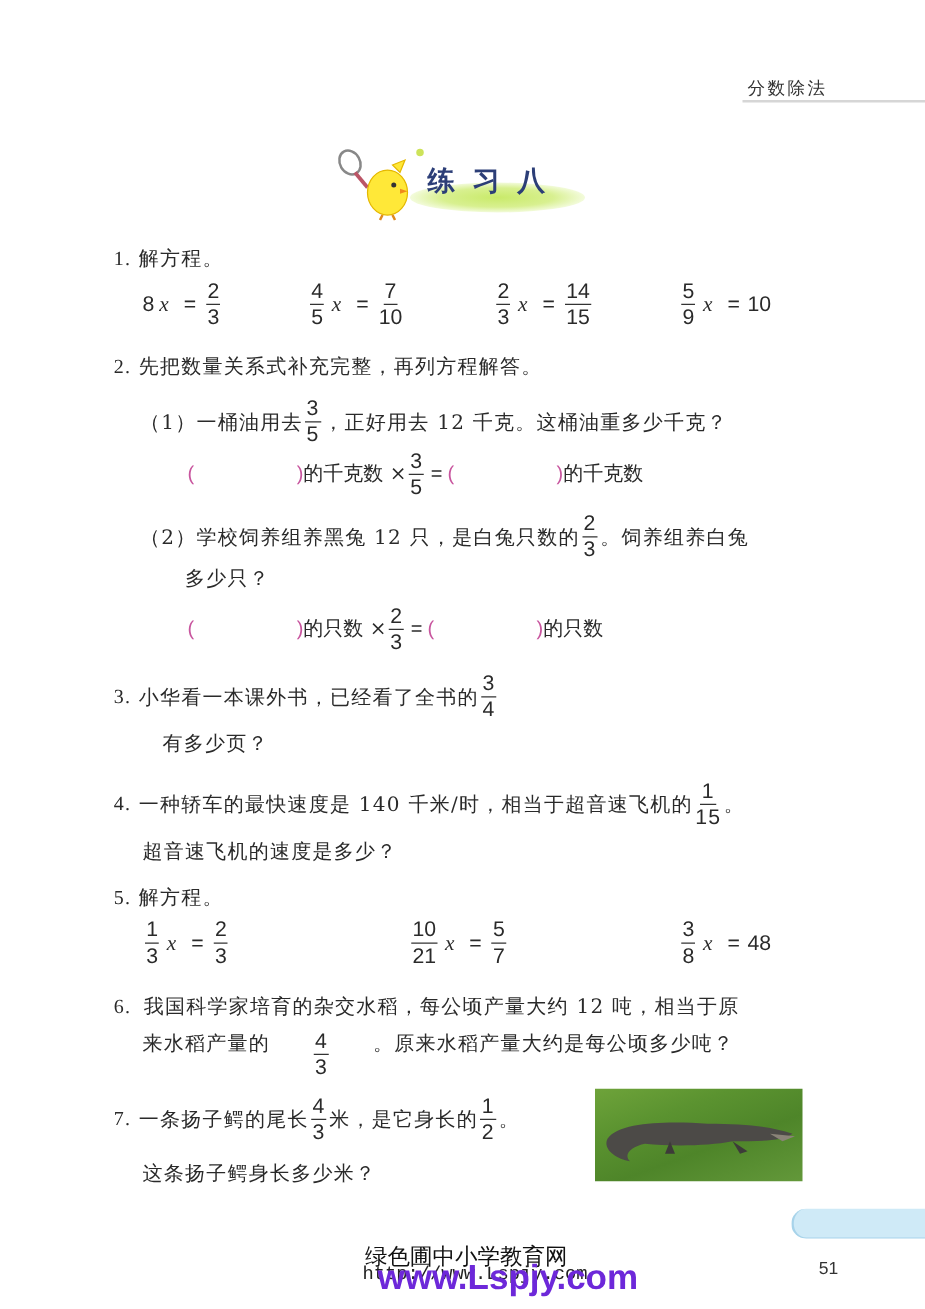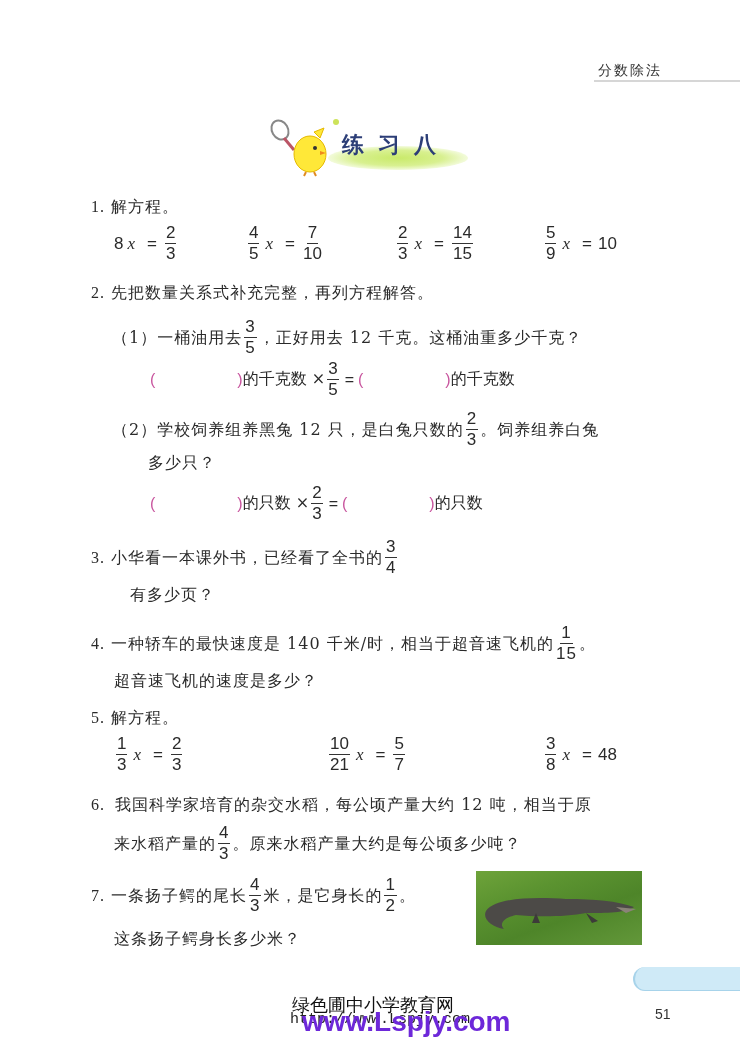--- a/index.html
+++ b/index.html
@@ -216,21 +216,21 @@
     </span>
   <span class="x">x</span>
   <span class="op">=</span>
   <span>48</span>
 </div>
 
 <div class="q" style="left:91px; top:794px;">
   <span class="num" style="margin-right:4px;">6.</span>
   <span>我国科学家培育的杂交水稻，每公顷产量大约 12 吨，相当于原</span>
 </div>
-<div class="q" style="left:114px; top:824px; display:flex; align-items:center;">
+<div class="q" style="left:114px; top:824px; display:flex; align-items:flex-start;gap:33px;">
   <span>来水稻产量的</span>
   <span class="frac">
       <span class="n">4</span>
       <span class="d">3</span>
     </span>
   <span>。原来水稻产量大约是每公顷多少吨？</span>
 </div>
 
 <div class="q" style="left:91px; top:876px; display:flex; align-items:center;">
   <span class="num" style="margin-right:6px;">7.</span>

